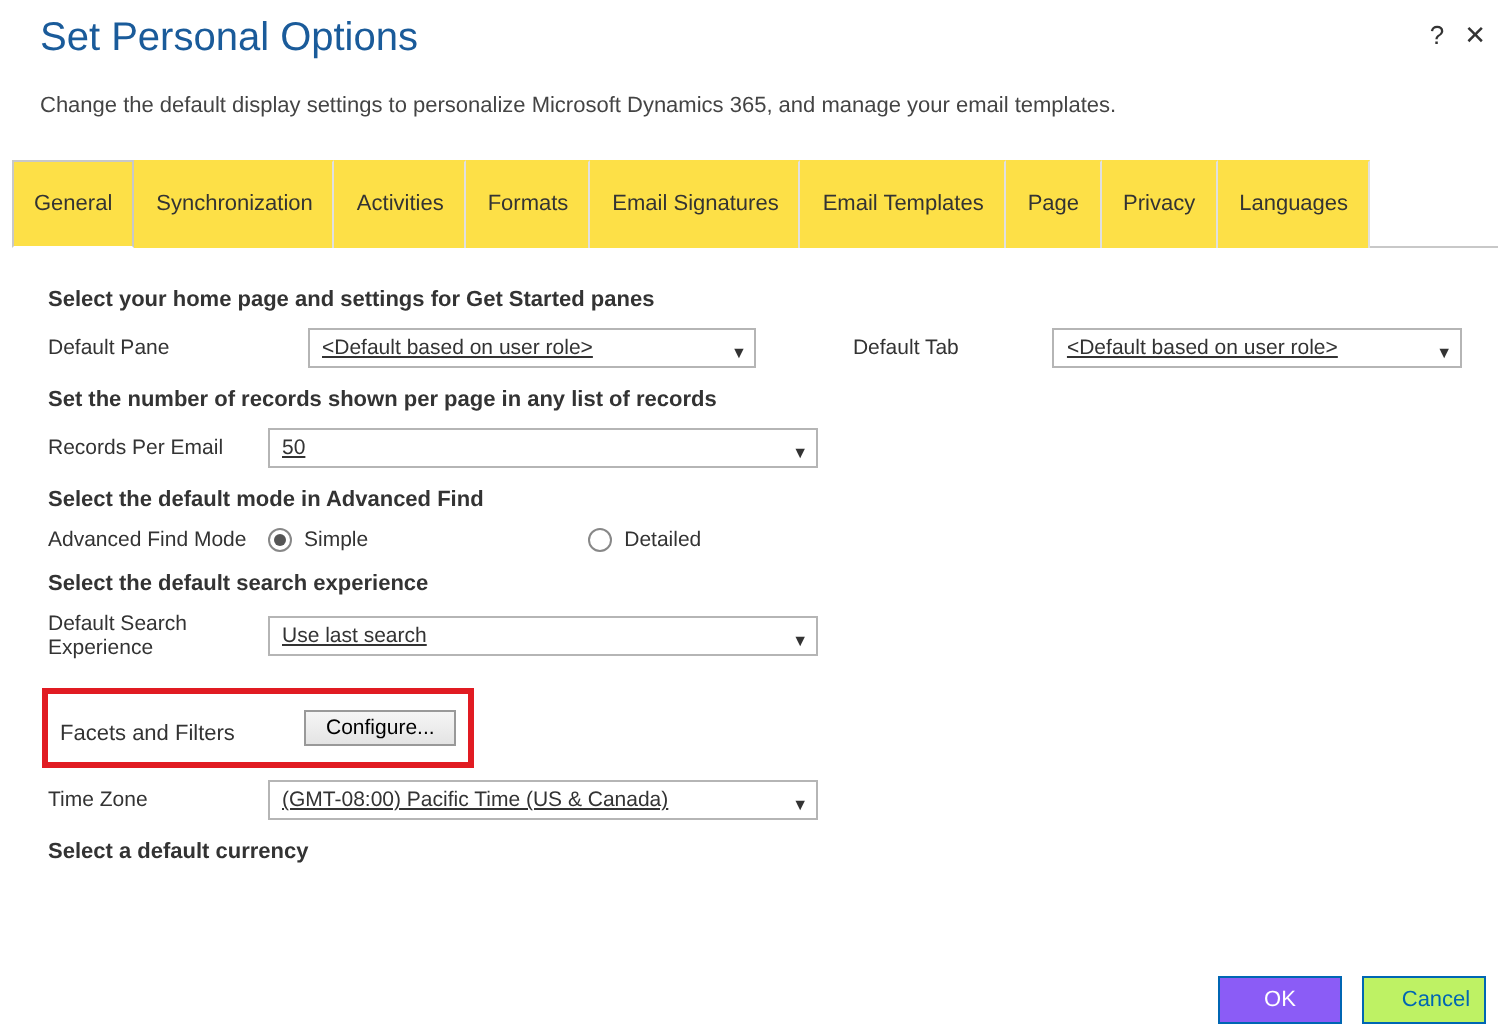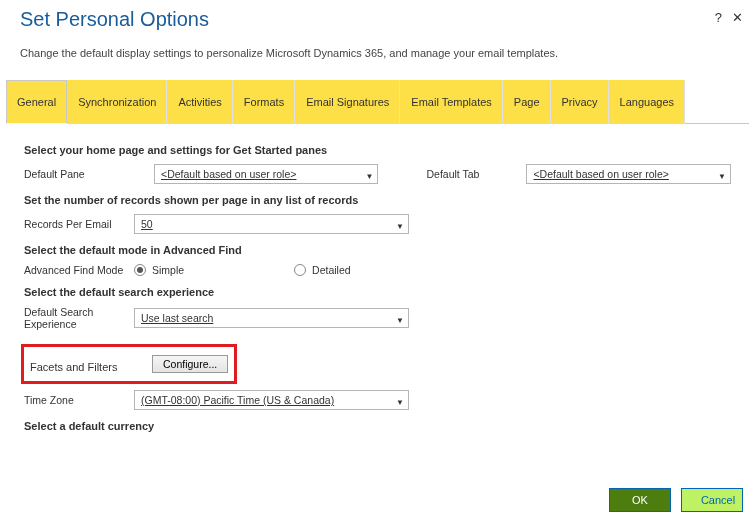--- a/index.html
+++ b/index.html
@@ -23,21 +23,21 @@
     .select.w250 { width: 250px; }
     .radio-group { display: flex; align-items: center; }
     .radio { width: 12px; height: 12px; border: 1px solid #888; border-radius: 50%; display: inline-flex; align-items: center; justify-content: center; margin-right: 6px; background: #fff; }
     .radio.checked::after { content: ""; width: 6px; height: 6px; border-radius: 50%; background: #555; display: block; }
     .radio-item { display: flex; align-items: center; margin-right: 110px; }
     .btn { border: 1px solid #999; background: linear-gradient(#f5f5f5, #e4e4e4); padding: 2px 10px; font-size: 10.5px; cursor: pointer; }
     .highlight-box { border: 3px solid #e11b22; padding: 8px 6px; margin: 6px 0 6px -3px; display: inline-block; }
     .highlight-row { display: flex; align-items: flex-end; }
     .footer { position: absolute; bottom: 6px; right: 12px; display: flex; gap: 10px; }
     .footer-btn { width: 62px; text-align: center; padding: 5px 0; font-size: 11px; border: 1px solid #0066b3; cursor: pointer; }
-    .ok-btn { background: #4d7c0f; color: #fff; }
+    .ok-btn { background: #8b5cf6; color: #fff; }
     .cancel-btn { background: #bef264; color: #0066b3; padding-left: 12px; }
     .two-col { display: flex; align-items: center; gap: 20px; justify-content: flex-end; }
   </style>
 </head>
 <body>
 
 <div class="top-icons">
   <span>?</span>
   <span>✕</span>
 </div>

